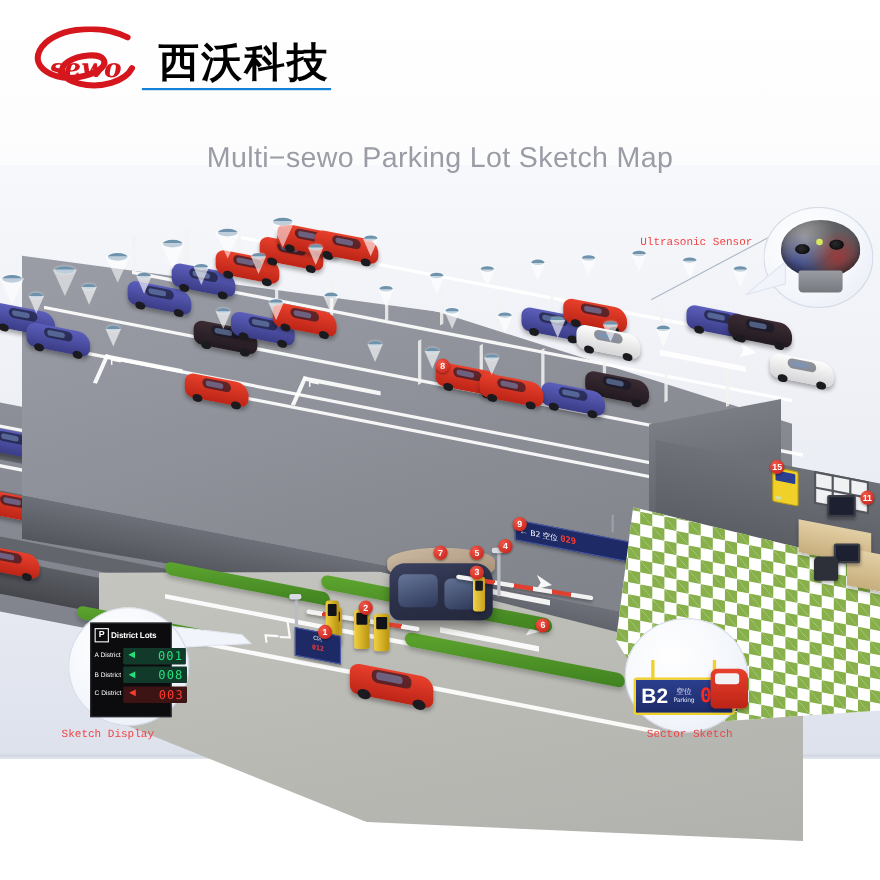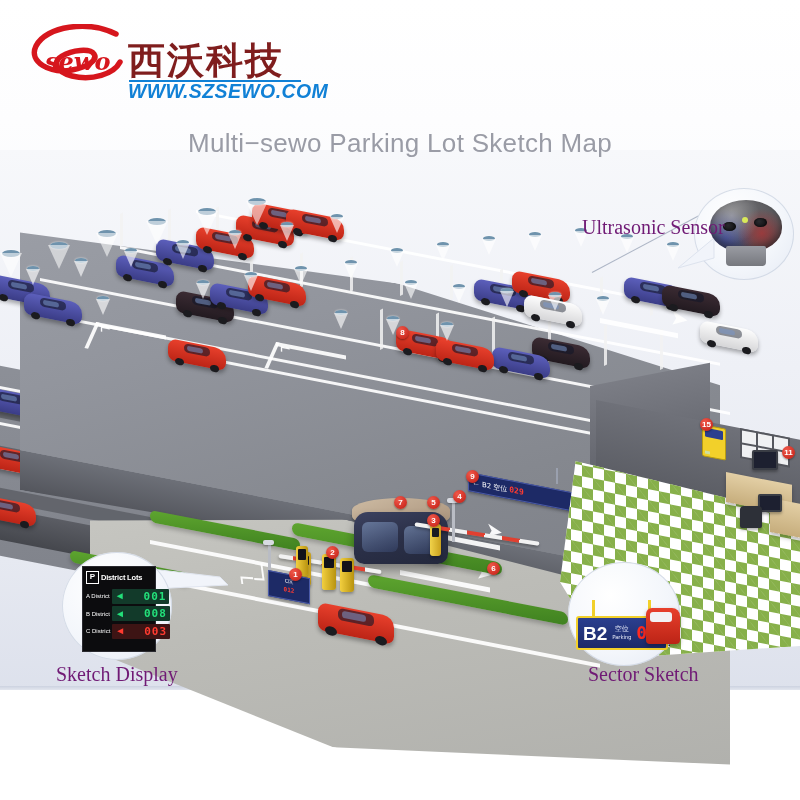--- a/index.html
+++ b/index.html
@@ -35,24 +35,24 @@
   }
   .bg-seam {
     position: absolute; left: 0; top: 686px; width: 800px; height: 5px;
     background: linear-gradient(180deg, #ccd2e0, #e9ecf3);
   }
 
   
   .logo-wrap { position: absolute; left: 28px; top: 22px; width: 260px; height: 78px; }
   .logo-swirl { position: absolute; left: 0; top: 2px; width: 96px; height: 66px; }
   .logo-cn {
-    position: absolute; left: 100px; top: 20px;
-    font-size: 37px; font-weight: bold; color: #7f1d1d; letter-spacing: 2px;
+    position: absolute; left: 116px; top: 20px;
+    font-size: 37px; font-weight: bold; color: #000000; letter-spacing: 2px;
     line-height: 1; white-space: nowrap;
-    font-family: Liberation Serif, serif;
+    font-family: Liberation Mono, monospace;
   }
   .logo-rule {
     position: absolute; left: 101px; top: 58px; width: 172px; height: 2px;
     background: #1181d6;
   }
   .logo-url {
     position: absolute; left: 100px; top: 58px;
     font-size: 19.5px; font-weight: bold; font-style: italic; color: #1181d6;
     letter-spacing: 0.4px; white-space: nowrap;
     font-family: "Liberation Sans", sans-serif;
@@ -172,22 +172,22 @@
     border-top-color: rgba(255,255,255,.55);
   }
 
   
   .bubble {
     position: absolute; border-radius: 50%;
     background: radial-gradient(circle at 38% 32%, #ffffff 0%, #f3f6fb 58%, #e4e9f3 100%);
     box-shadow: 0 0 0 1px rgba(200,208,222,.7) inset;
   }
   .callout-label {
-    position: absolute; font-size: 20px; color: #701a75;
-    font-family: Liberation Serif, serif; white-space: nowrap;
+    position: absolute; font-size: 10px; color: #ef4444;
+    font-family: Liberation Mono, monospace; white-space: nowrap;
   }
 
   
   .gd-panel {
     position: absolute; background: #0c0c0e; border: 1px solid #2a2a30;
     padding: 3px;
   }
   .gd-head {
     display: flex; align-items: center; gap: 2px;
     background: #0c0c0e; padding: 1px 0 2px 0;
@@ -209,21 +209,21 @@
     font-family: "Liberation Sans", sans-serif; white-space: nowrap;
   }
   .gd-val {
     flex: 1; display: flex; align-items: center; gap: 2px;
     padding: 1px 3px; border-radius: 1px;
   }
   .gd-val.green { background: #123a2a; }
   .gd-val.red { background: #3d1414; }
   .gd-arrow { font-size: 10px; line-height: 10px; }
   .gd-num {
-    font-size: 11px; font-weight: bold; letter-spacing: 1px;
+    font-size: 11px; font-weight: normal; letter-spacing: 1px;
     font-family: "DejaVu Sans Mono", monospace;
     padding-left: 17px;
   }
   .gd-val.green .gd-arrow, .gd-val.green .gd-num { color: #23e07a; }
   .gd-val.red .gd-arrow, .gd-val.red .gd-num { color: #ff3b30; }
 
   
   .sector-sign {
     position: absolute; background: linear-gradient(180deg,#2b3f8f,#1c2a68);
     border: 2.5px solid #f2d02a; border-radius: 3px;
@@ -427,21 +427,20 @@
   <div class="bg-bottom"></div>
 
   <div class="logo-wrap">
     <svg class="logo-swirl" viewBox="0 0 96 66">
       <path d="M88 10 C60 -4 18 2 8 22 C0 38 22 50 44 46 C60 43 70 36 66 30 C62 24 44 26 34 32
                C24 38 28 48 44 52 C64 57 86 50 92 38" fill="none" stroke="#d6161d" stroke-width="5.5" stroke-linecap="round"></path>
       <text x="17" y="46" font-family="DejaVu Serif, serif" font-size="24" font-style="italic" font-weight="bold" fill="#d6161d">sewo</text>
     </svg>
     <div class="logo-cn">西沃科技</div>
     <div class="logo-rule"></div>
-    <div class="logo-url">WWW.SZSEWO.COM</div>
   </div>
 
   <div class="title">Multi−sewo Parking Lot Sketch Map</div>
 
   <div class="scene">
 
     <div class="lower-deck"></div>
     <div class="lower-front"></div>
 
     <div class="lane" style="left:-20px;top:232px;width:430px;height:3px;"></div>

